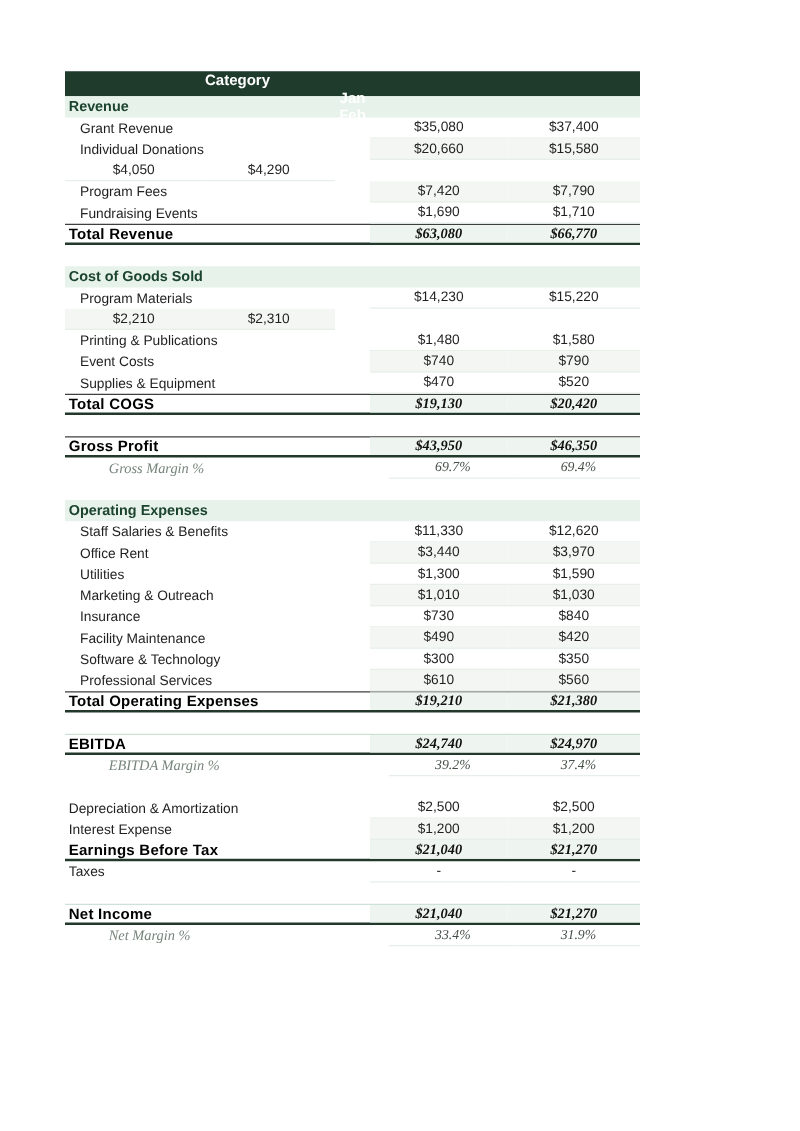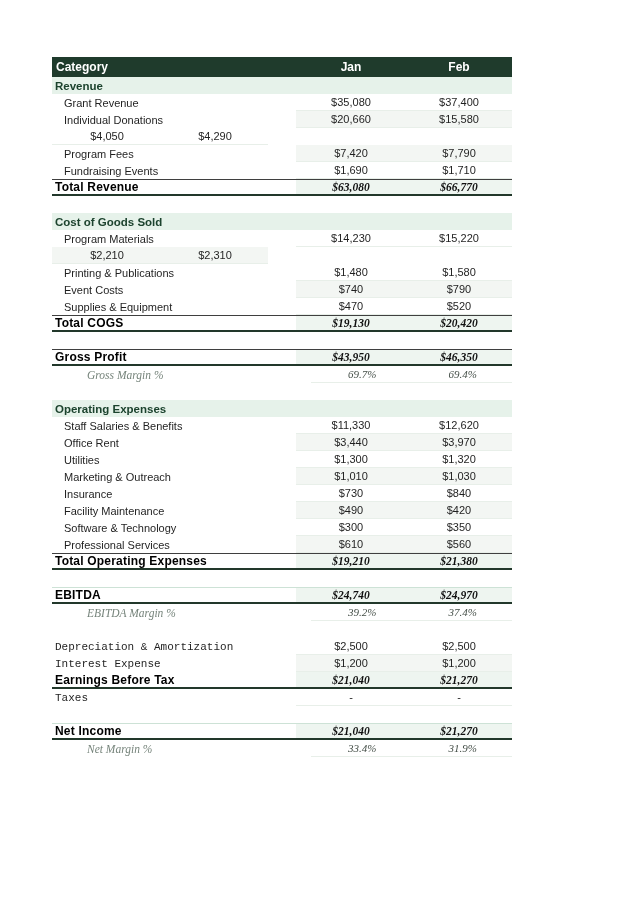--- a/index.html
+++ b/index.html
@@ -34,36 +34,37 @@
   .c.val.feb { width: 106px; }
   .c.full  { width: 404px; }
 
   
   .row.header-row {
     height: 20px;
     background: var(--header-bg, #1f3b2c);
     color: var(--header-text, #ffffff);
     font-weight: bold;
     font-size: 12px;
+    flex-direction: column;
   }
   .row.header-row .label { padding-left: 4px; }
 
   
   .row.section {
     background: var(--section-bg, #e6f2ea);
     color: var(--section-text, #1c432e);
     font-weight: bold;
     font-size: 11.5px;
   }
   .row.section .label { padding-left: 3px; }
 
   
   .row.data .val { border-bottom: 1px solid var(--grid-line, #e8efe9); }
   .row.data.band .val { background: var(--band-bg, #f3f6f3); }
-  .row.flat .label { padding-left: 3px; font-family: Liberation Mono, monospace; }
+  .row.flat .label { padding-left: 3px; }
 
   
   .row.total { border-bottom: 2px solid var(--rule-thick, #22382b); }
   .row.total.top-dark  { border-top: 1px solid var(--rule-thin, #3f3f3f); }
   .row.total.top-light { border-top: 1px solid var(--rule-light, #cde2d6); }
   .row.total .label {
     padding-left: 3px;
     font-weight: bold;
     font-size: 12px;
     color: #000000;
@@ -192,21 +193,21 @@
           <div class="c val feb">$12,620</div>
         </div>
         <div class="row data band">
           <div class="c label">Office Rent</div>
           <div class="c val jan">$3,440</div>
           <div class="c val feb">$3,970</div>
         </div>
         <div class="row data">
           <div class="c label">Utilities</div>
           <div class="c val jan">$1,300</div>
-          <div class="c val feb">$1,320</div>
+          <div class="c val feb">$1,590</div>
         </div>
         <div class="row data band">
           <div class="c label">Marketing &amp; Outreach</div>
           <div class="c val jan">$1,010</div>
           <div class="c val feb">$1,030</div>
         </div>
         <div class="row data">
           <div class="c label">Insurance</div>
           <div class="c val jan">$730</div>
           <div class="c val feb">$840</div>

